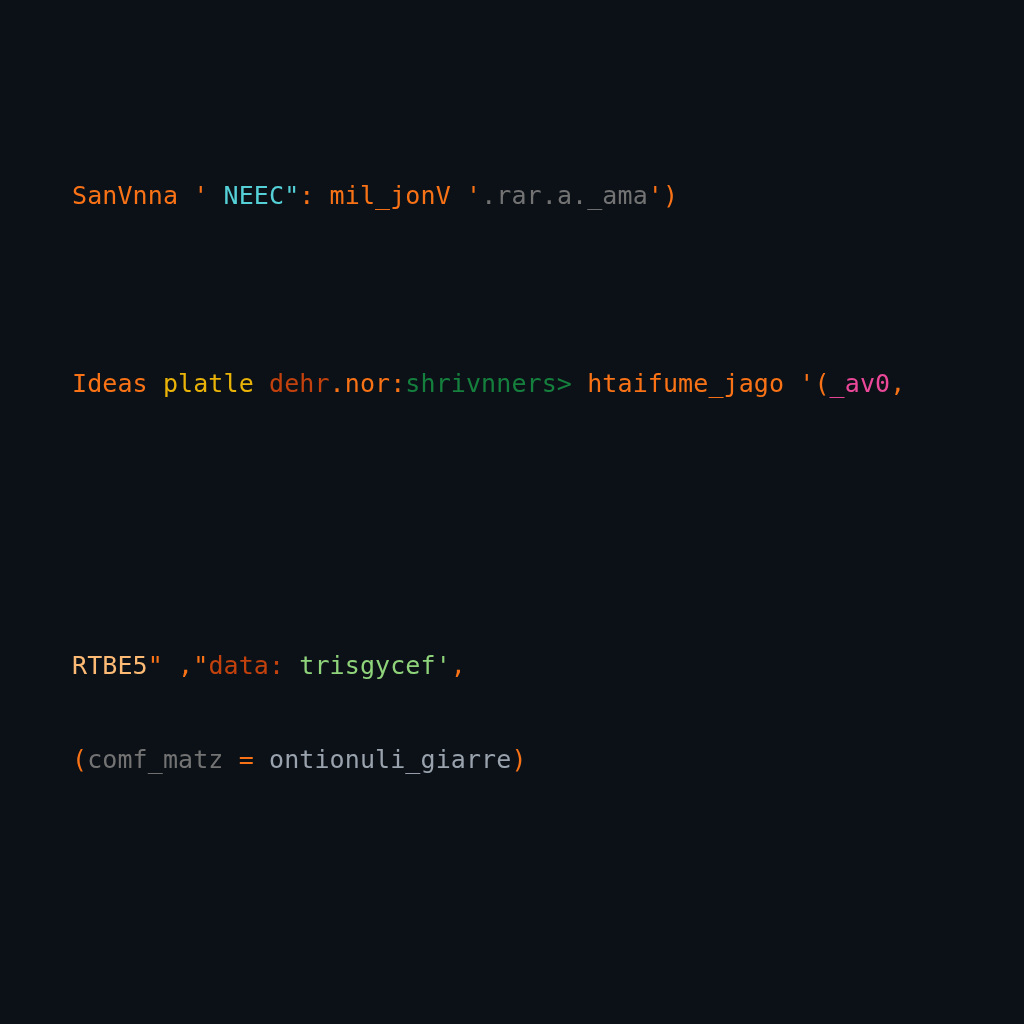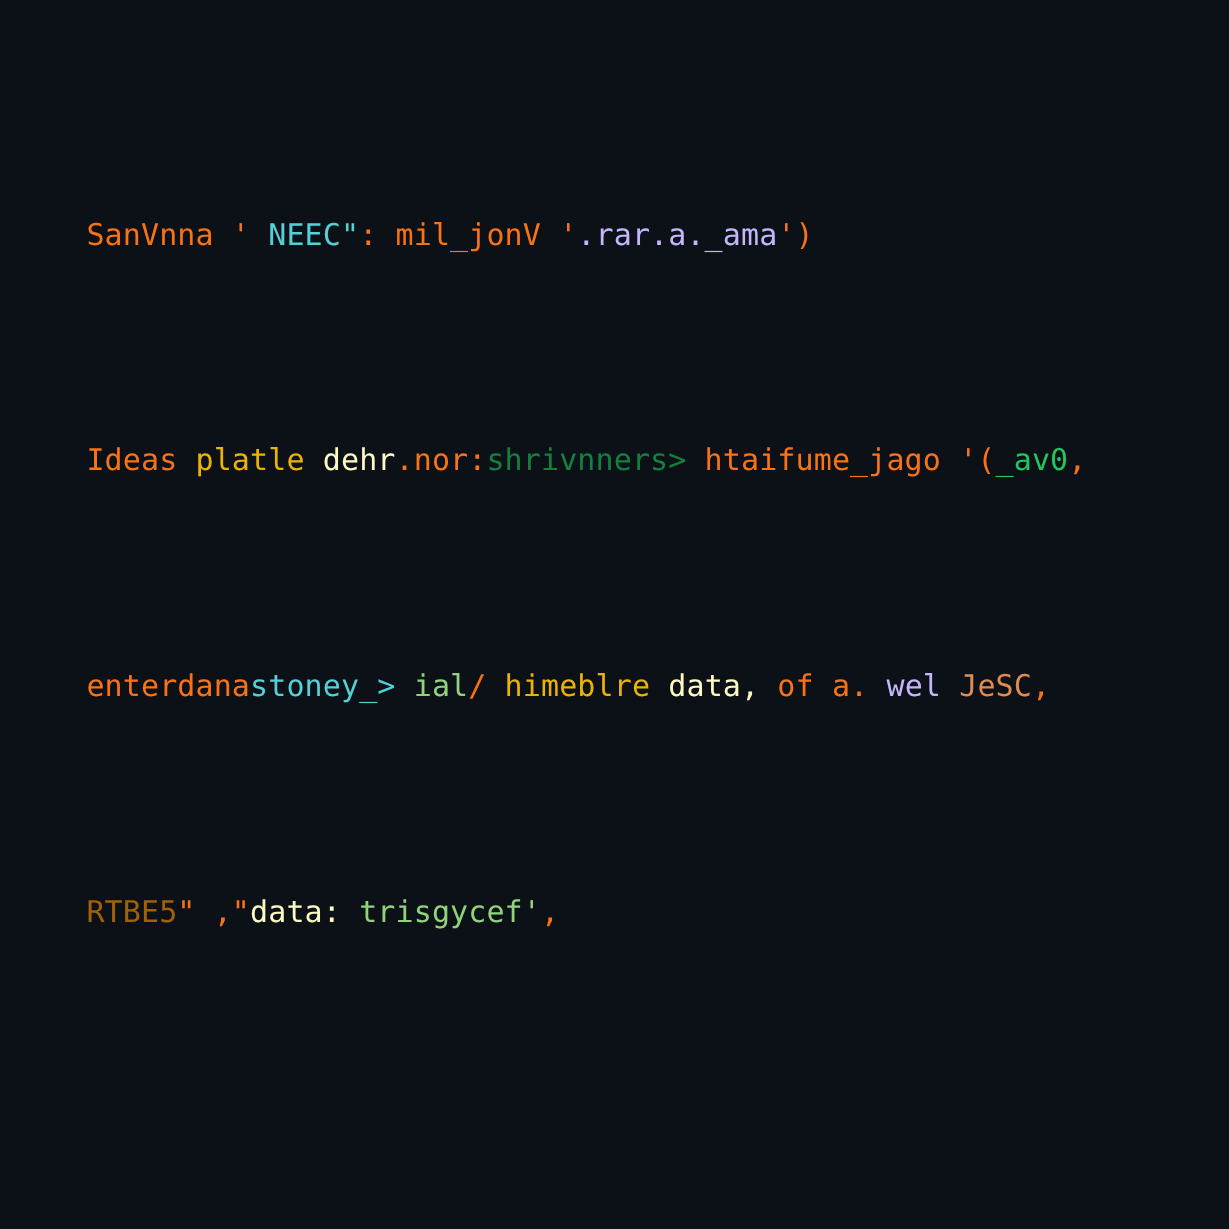--- a/index.html
+++ b/index.html
@@ -22,41 +22,41 @@
     white-space: pre;
     letter-spacing: 0.1px;
   }
   .line { display: block; }
   .blank { height: 47px; }
 
   
   .c-plain   { color: #f97316; }
   .c-cyan    { color: #55d0d6; }
   .c-yellow  { color: #eab308; }
-  .c-green   { color: #fef9c3; }
+  .c-green   { color: #c2410c; }
   .c-lgreen  { color: #8fd37a; }
-  .c-blue    { color: #a16207; }
-  .c-pink    { color: #c4b5fd; }
+  .c-blue    { color: #fdba74; }
+  .c-pink    { color: #737373; }
   .c-orange  { color: #df8c54; }
   .c-teal    { color: #15803d; }
   .c-grey    { color: #9aa3ad; }
-  .c-steel   { color: #22c55e; text-align: center; }
+  .c-steel   { color: #ec4899; text-align: center; }
 </style>
 </head>
 <body>
 
 <div class="editor">
 
 <span class="line"><span class="c-plain">SanVnna '</span><span class="c-cyan"> NEEC"</span><span class="c-plain">: mil_jonV '</span><span class="c-pink">.rar.a._ama</span><span class="c-plain">')</span></span>
 <span class="line blank"></span>
 <span class="line"><span class="c-plain">Ideas</span><span class="c-yellow"> platle</span><span class="c-green"> dehr</span><span class="c-plain">.nor:</span><span class="c-teal">shrivnners&gt;</span><span class="c-plain"> htaifume_jago '</span><span class="c-plain">(</span><span class="c-steel">_av0</span><span class="c-plain">,</span></span>
 <span class="line blank"></span>
-<span class="line"><span class="c-plain">enterdana</span><span class="c-cyan">stoney_&gt;</span><span class="c-lgreen"> ial</span><span class="c-plain">/ </span><span class="c-yellow">himeblre</span><span class="c-green"> data,</span><span class="c-plain"> of a.</span><span class="c-pink"> wel</span><span class="c-orange"> JeSC</span><span class="c-plain">,</span></span>
 <span class="line blank"></span>
 <span class="line"><span class="c-blue">RTBE5</span><span class="c-plain">" ,"</span><span class="c-green">data:</span><span class="c-lgreen"> trisgycef'</span><span class="c-plain">,</span></span>
+<span class="line"><span class="c-plain">(</span><span class="c-pink">comf_matz</span><span class="c-plain"> = </span><span class="c-grey">ontionuli_giarre</span><span class="c-plain">)</span></span>
 <span class="line blank"></span>
 <span class="line"></span>
 
 
 
 
 
 
 
 

